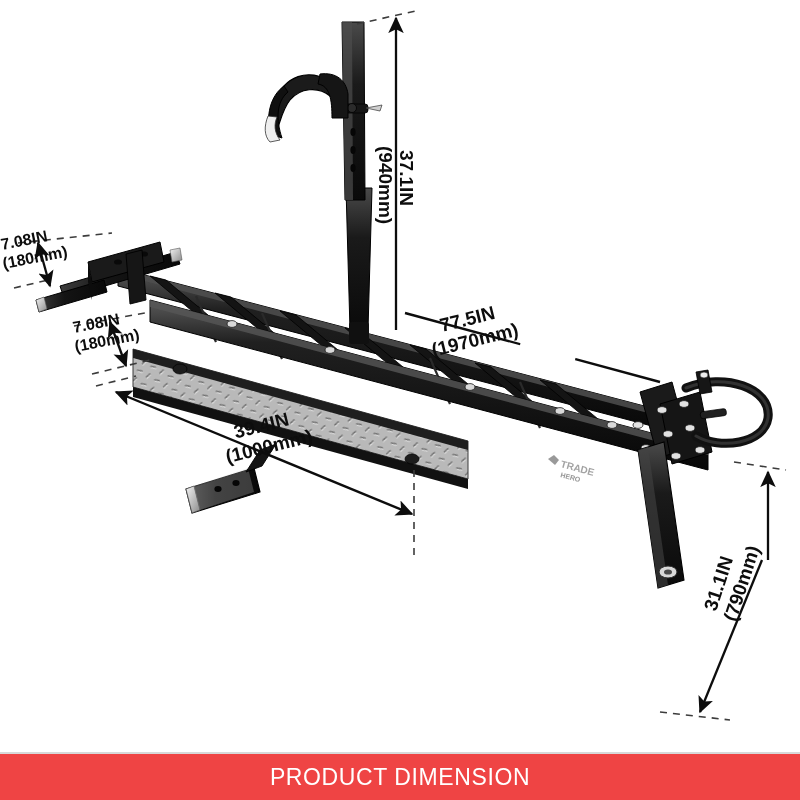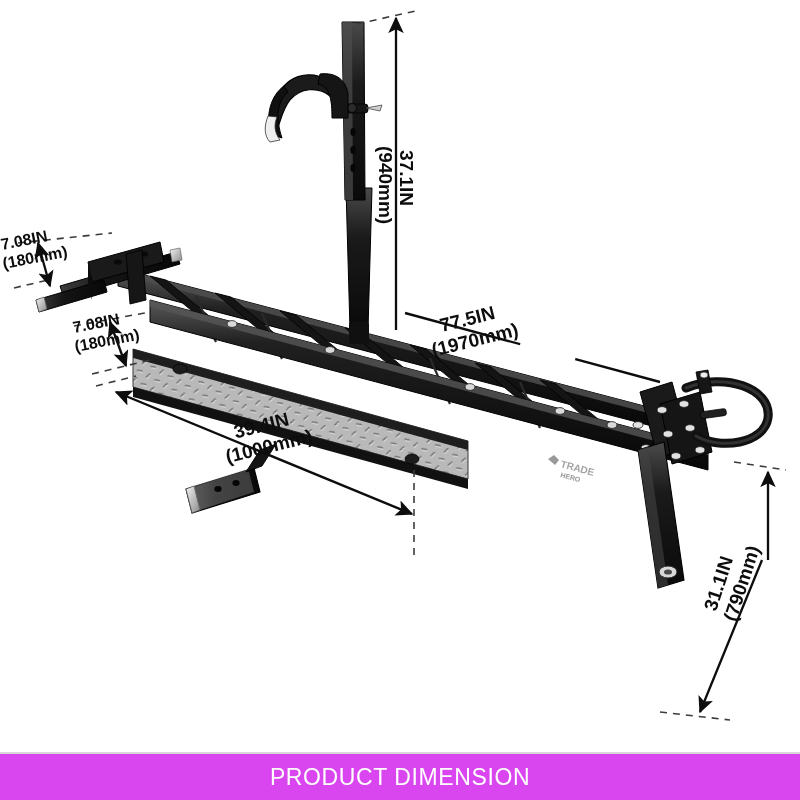--- a/index.html
+++ b/index.html
@@ -40,21 +40,21 @@
   .dim-text-main { font-size: 19px; }
   .dim-text-sub  { font-size: 19px; }
   .dim-text-small-main { font-size: 16px; }
   .dim-text-small-sub  { font-size: 16px; }
   #banner {
     position: absolute;
     left: 0;
     top: 752px;
     width: 800px;
     height: 48px;
-    background: #d946ef;
+    background: #ef4444;
     display: flex;
     align-items: center;
     justify-content: center;
     border-top: 2px solid #d8d8d8;
     box-sizing: border-box;
   }
   #banner-title {
     color: #ffffff;
     font-family: "Liberation Sans", sans-serif;
     font-size: 23px;

